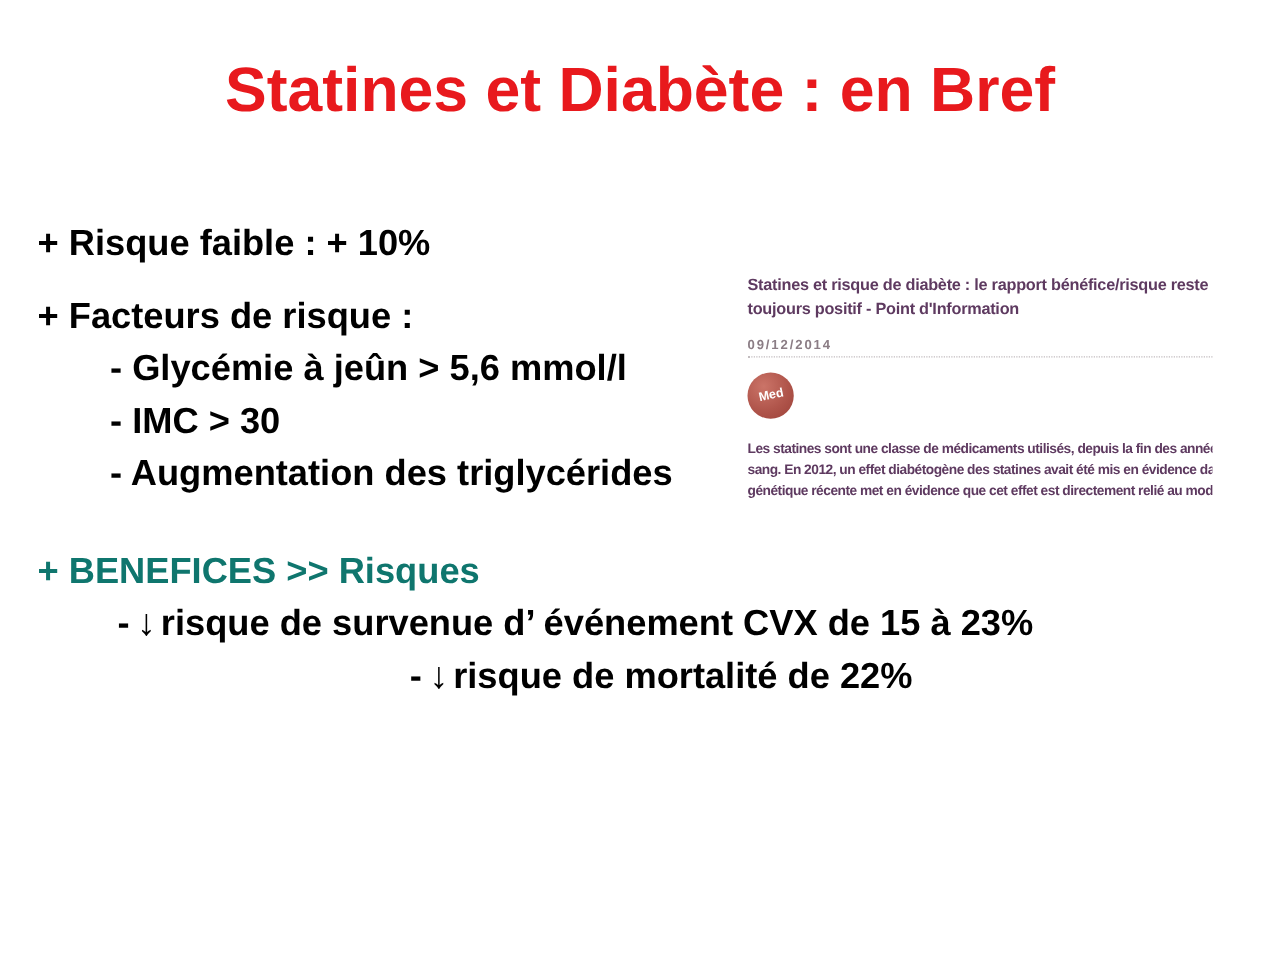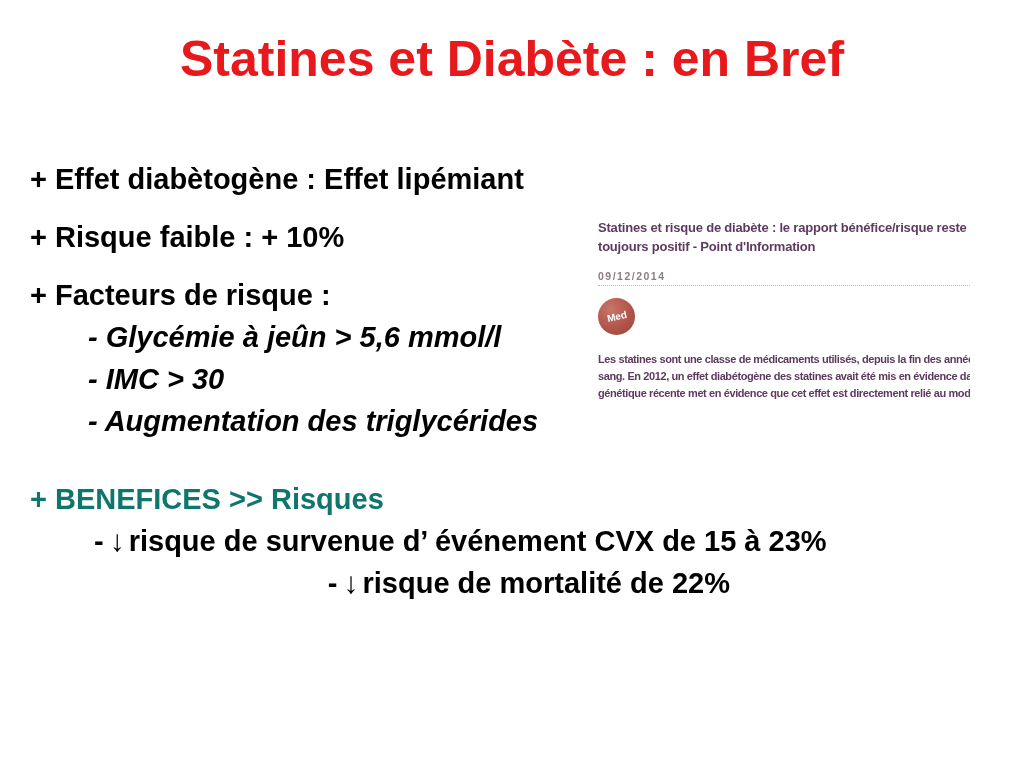--- a/index.html
+++ b/index.html
@@ -12,21 +12,21 @@
     position: relative;
     width: 1024px;
     height: 768px;
     background: #ffffff;
     overflow: hidden;
   }
 
   
   .slide-title {
     position: absolute;
-    top: 30px;
+    top: 43px;
     left: 0;
     width: 100%;
     text-align: center;
     font-size: 50px;
     font-weight: bold;
     letter-spacing: 0px;
     color: #e8191d;
   }
 
   
@@ -37,21 +37,21 @@
     width: 700px;
     color: #000000;
   }
   .line {
     font-size: 29px;
     font-weight: bold;
     line-height: 42px;
     white-space: nowrap;
   }
   .lvl0 { padding-left: 0; }
-  .lvl1 { padding-left: 58px; font-style: italic; }
+  .lvl1 { padding-left: 58px; }
   .lvl1b { padding-left: 64px; text-align: right; }
   .gap-lg { margin-top: 16px; }
   .gap-md { margin-top: 36px; }
   .blue { color: #0f766e; }
   .arrow {
     font-weight: normal;
     font-size: 30px;
     padding: 0 4px 0 6px;
   }
 
@@ -108,21 +108,20 @@
   }
 </style>
 </head>
 <body>
 
 <div class="slide">
 
   <div class="slide-title">Statines et Diabète : en Bref</div>
 
   <div class="content">
-    <div class="line lvl0">+ Effet diabètogène : Effet lipémiant</div>
 
     <div class="line lvl0 gap-lg">+ Risque faible : + 10%</div>
 
     <div class="line lvl0 gap-lg">+ Facteurs de risque :</div>
 
     <div class="line lvl1">- Glycémie à jeûn &gt; 5,6 mmol/l</div>
 
     <div class="line lvl1">- IMC &gt; 30</div>
 
     <div class="line lvl1">- Augmentation des triglycérides</div>

